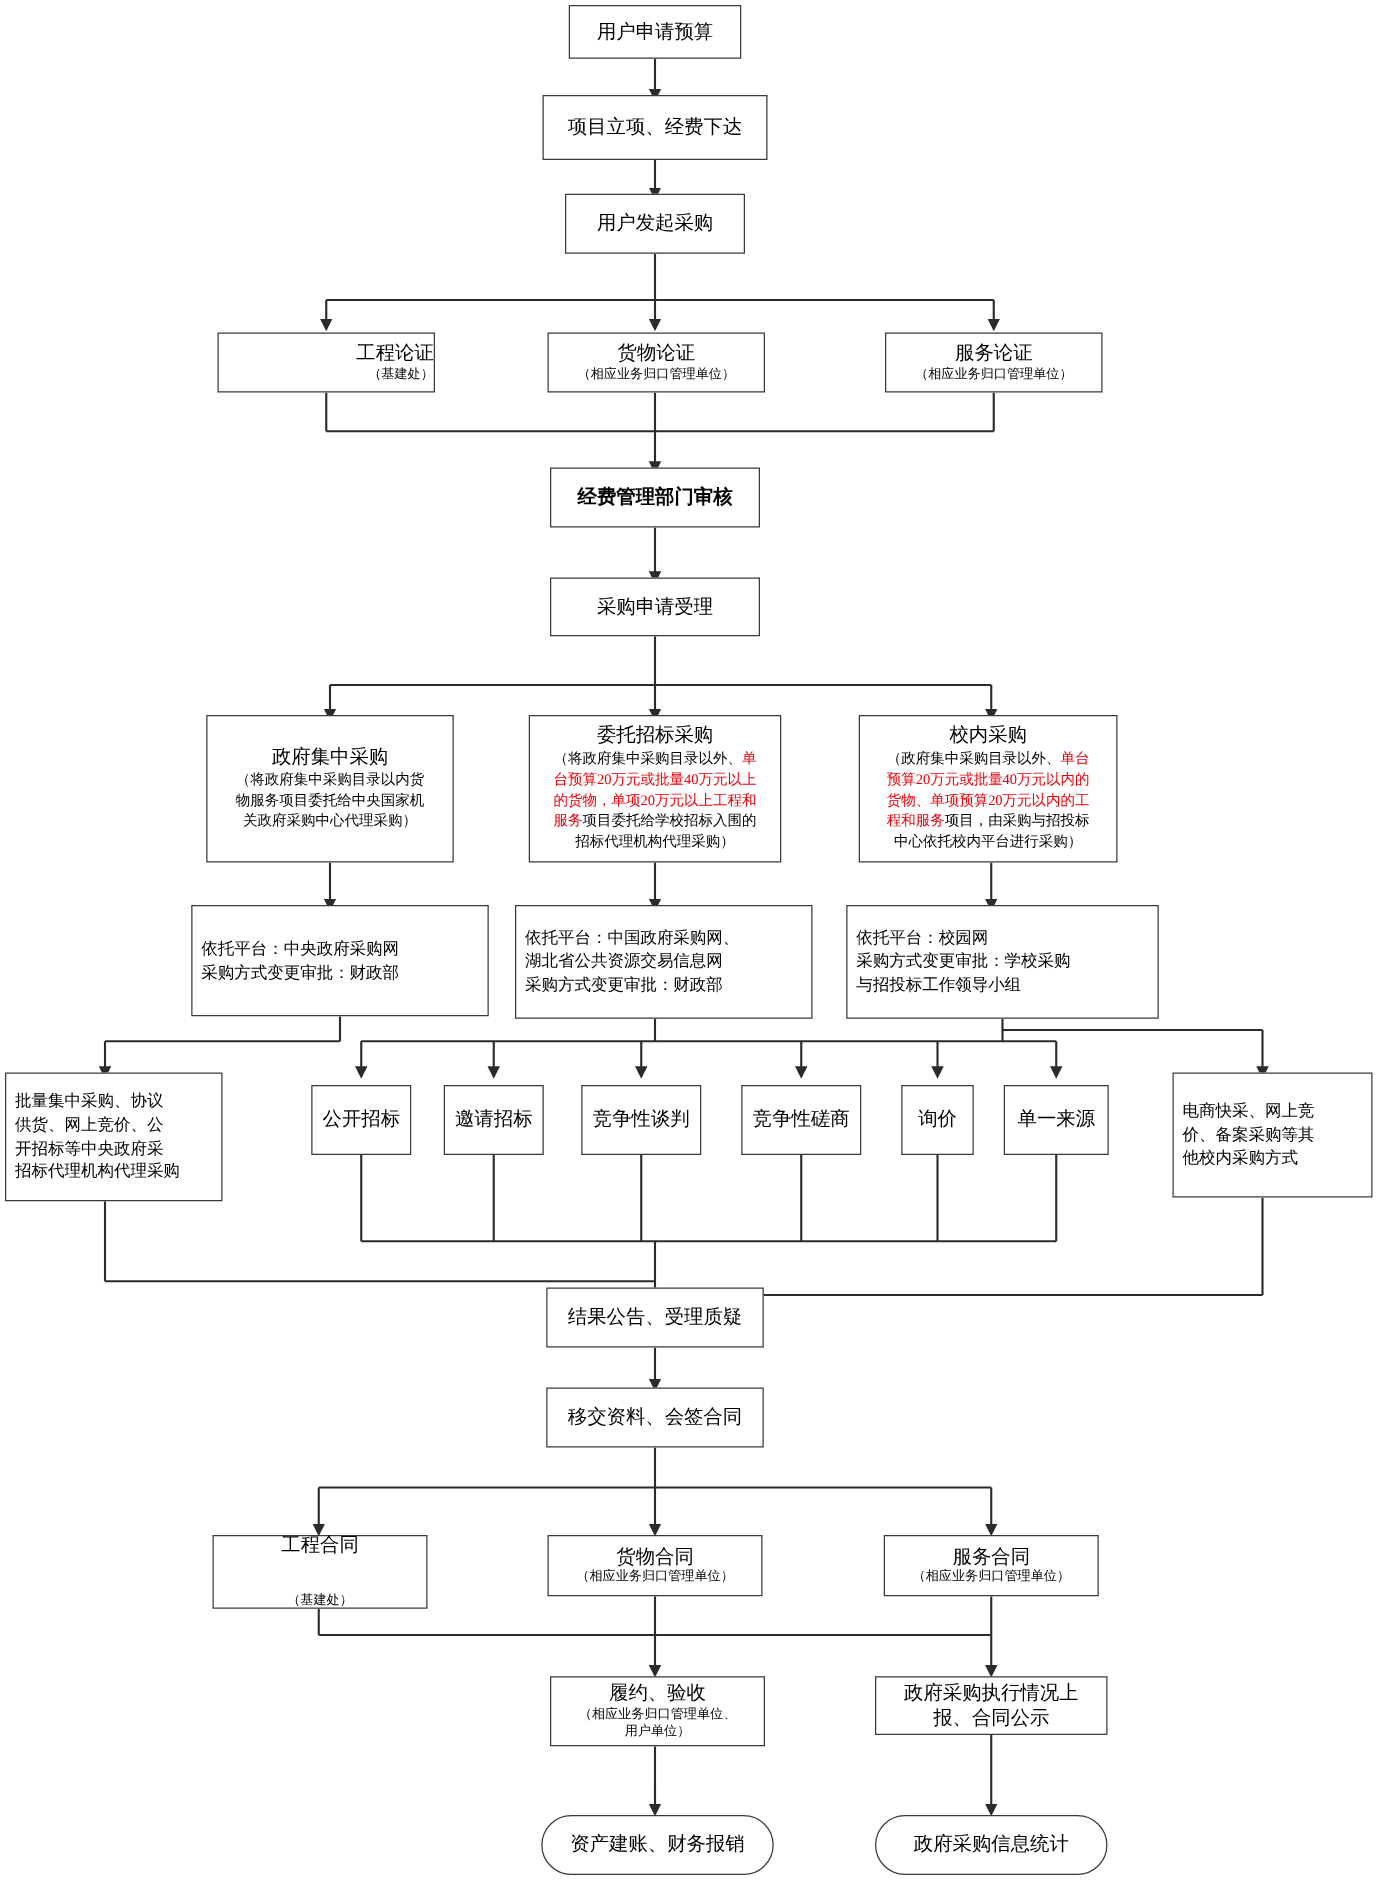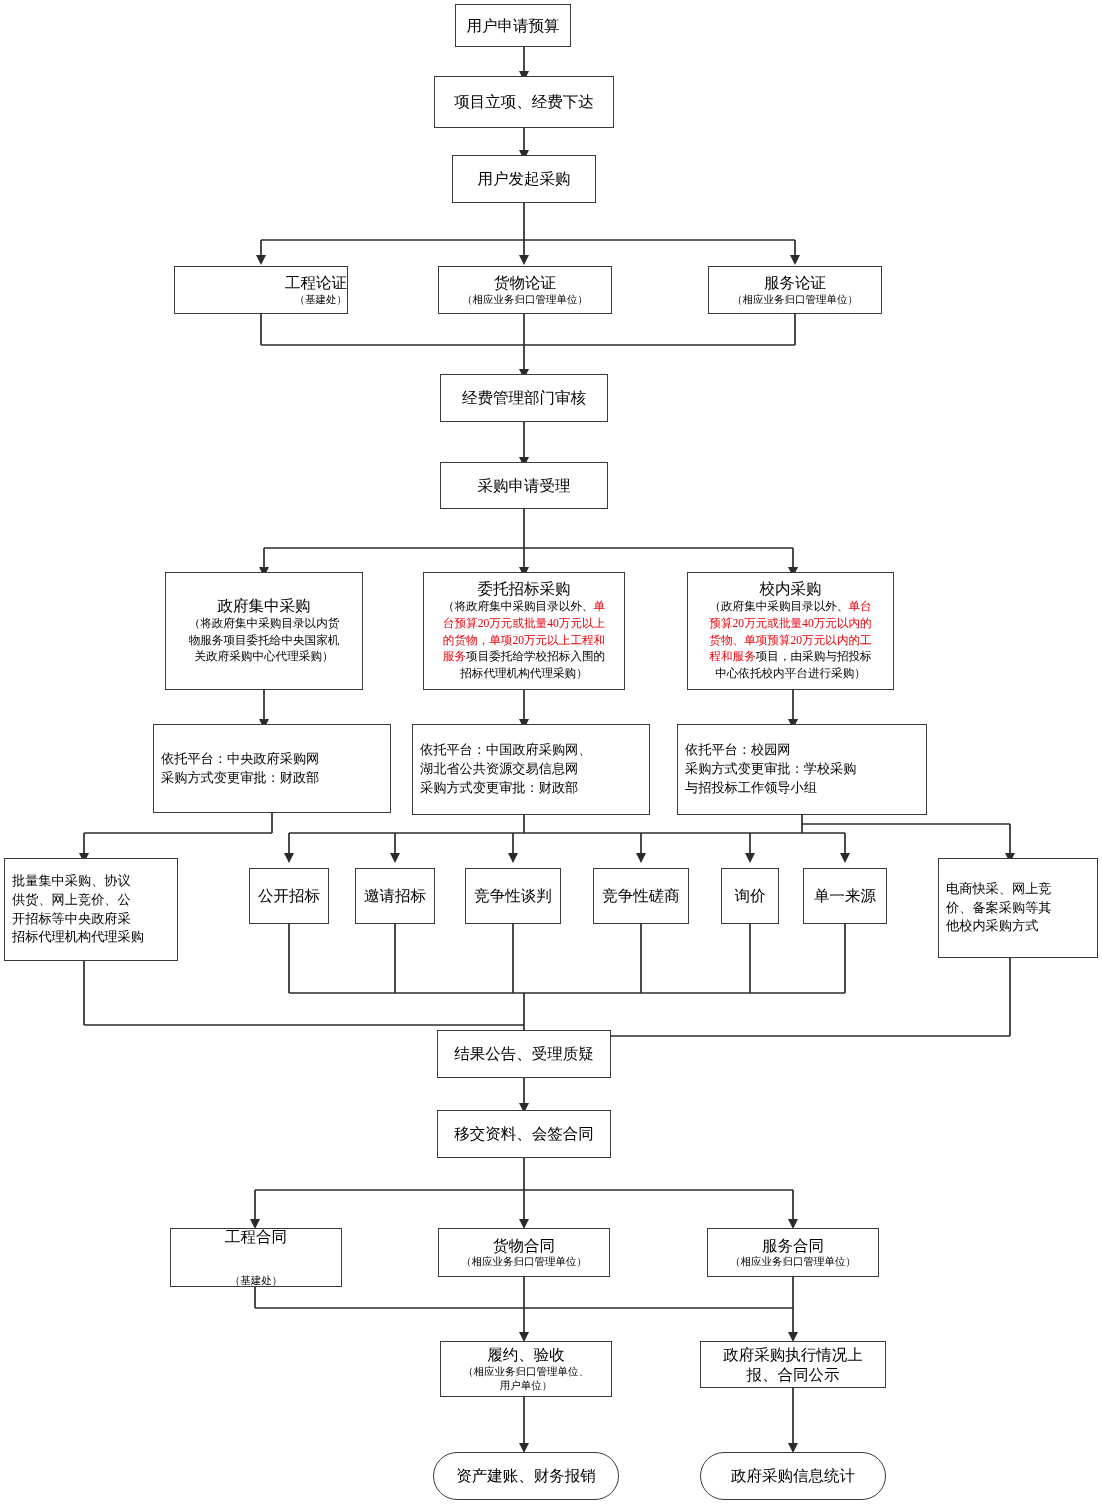--- a/index.html
+++ b/index.html
@@ -102,21 +102,21 @@
       <line x1="793" y1="1277" x2="793" y2="1308"></line>
       <line x1="255" y1="1308" x2="793" y2="1308"></line>
       <line x1="524" y1="1277" x2="524" y2="1337" marker-end="url(#ah)"></line>
       <line x1="793" y1="1308" x2="793" y2="1337" marker-end="url(#ah)"></line>
 
       <line x1="524" y1="1397" x2="524" y2="1448" marker-end="url(#ah)"></line>
       <line x1="793" y1="1388" x2="793" y2="1448" marker-end="url(#ah)"></line>
     </g>
   </svg>
 
-  <div class="node" style="left:455px;top:4px;width:116px;height:43px;">
+  <div class="node" style="left:455px;top:4px;width:138px;height:43px;">
     <div class="ttl">用户申请预算</div>
   </div>
 
   <div class="node" style="left:434px;top:76px;width:180px;height:52px;">
     <div class="ttl">项目立项、经费下达</div>
   </div>
 
   <div class="node" style="left:452px;top:155px;width:144px;height:48px;">
     <div class="ttl">用户发起采购</div>
   </div>
@@ -129,21 +129,21 @@
   <div class="node" style="left:438px;top:266px;width:174px;height:48px;">
     <div class="ttl">货物论证</div>
     <div class="sub">（相应业务归口管理单位）</div>
   </div>
 
   <div class="node" style="left:708px;top:266px;width:174px;height:48px;">
     <div class="ttl">服务论证</div>
     <div class="sub">（相应业务归口管理单位）</div>
   </div>
 
-  <div class="node" style="left:440px;top:374px;width:168px;height:48px;">
+  <div class="node" style="left:440px;top:374px;width:168px;height:48px;font-weight:bold;">
     <div class="ttl">经费管理部门审核</div>
   </div>
 
   <div class="node" style="left:440px;top:462px;width:168px;height:47px;">
     <div class="ttl">采购申请受理</div>
   </div>
 
   <div class="node" style="left:165px;top:572px;width:198px;height:118px;">
     <div class="ttl">政府集中采购</div>
     <div class="body-lines sm">

